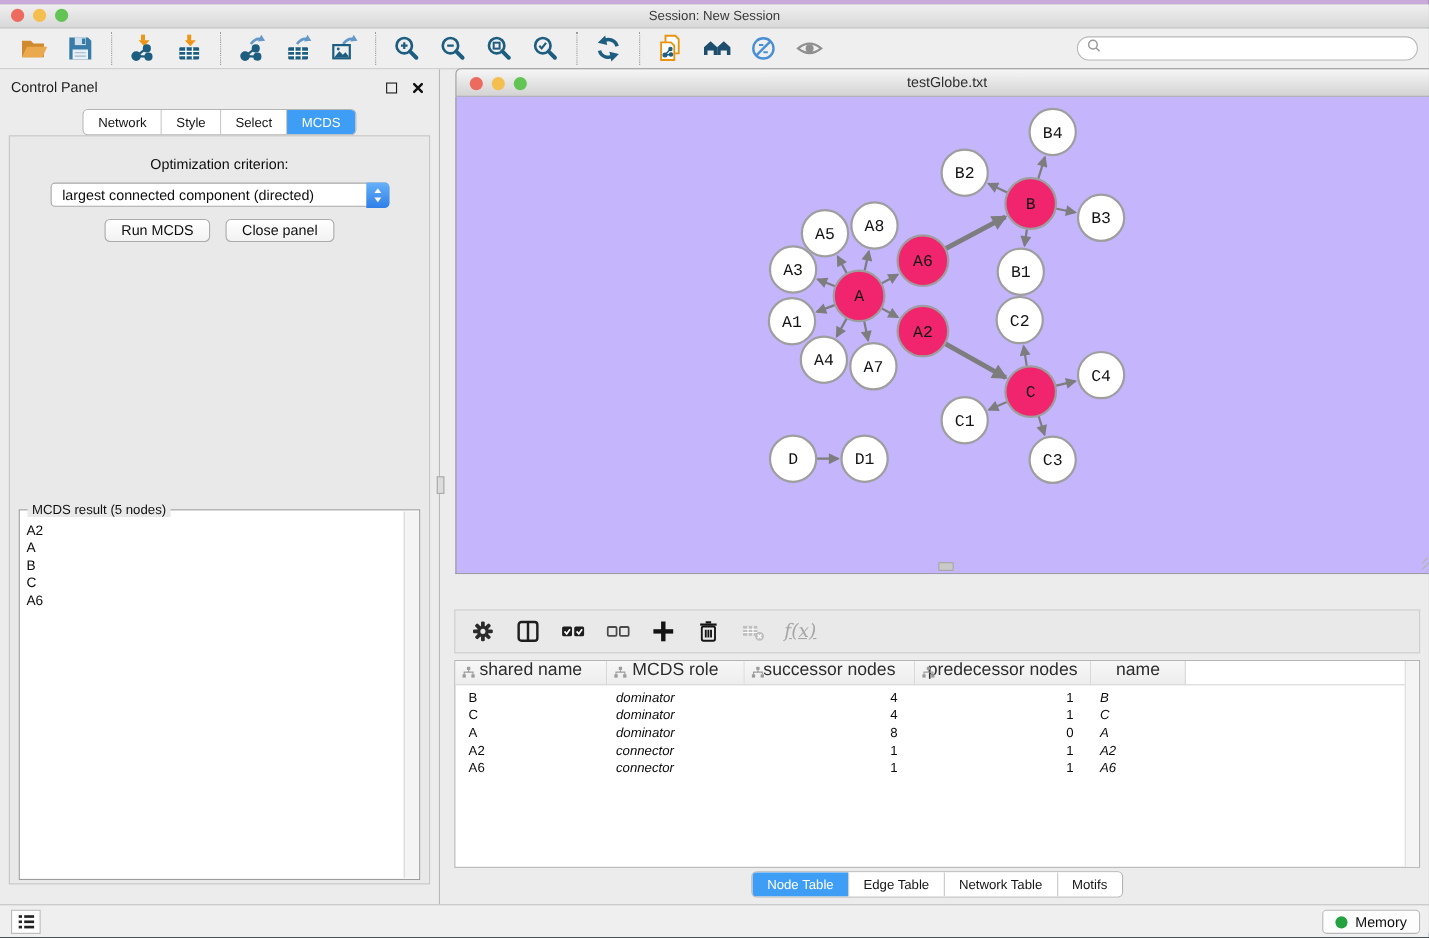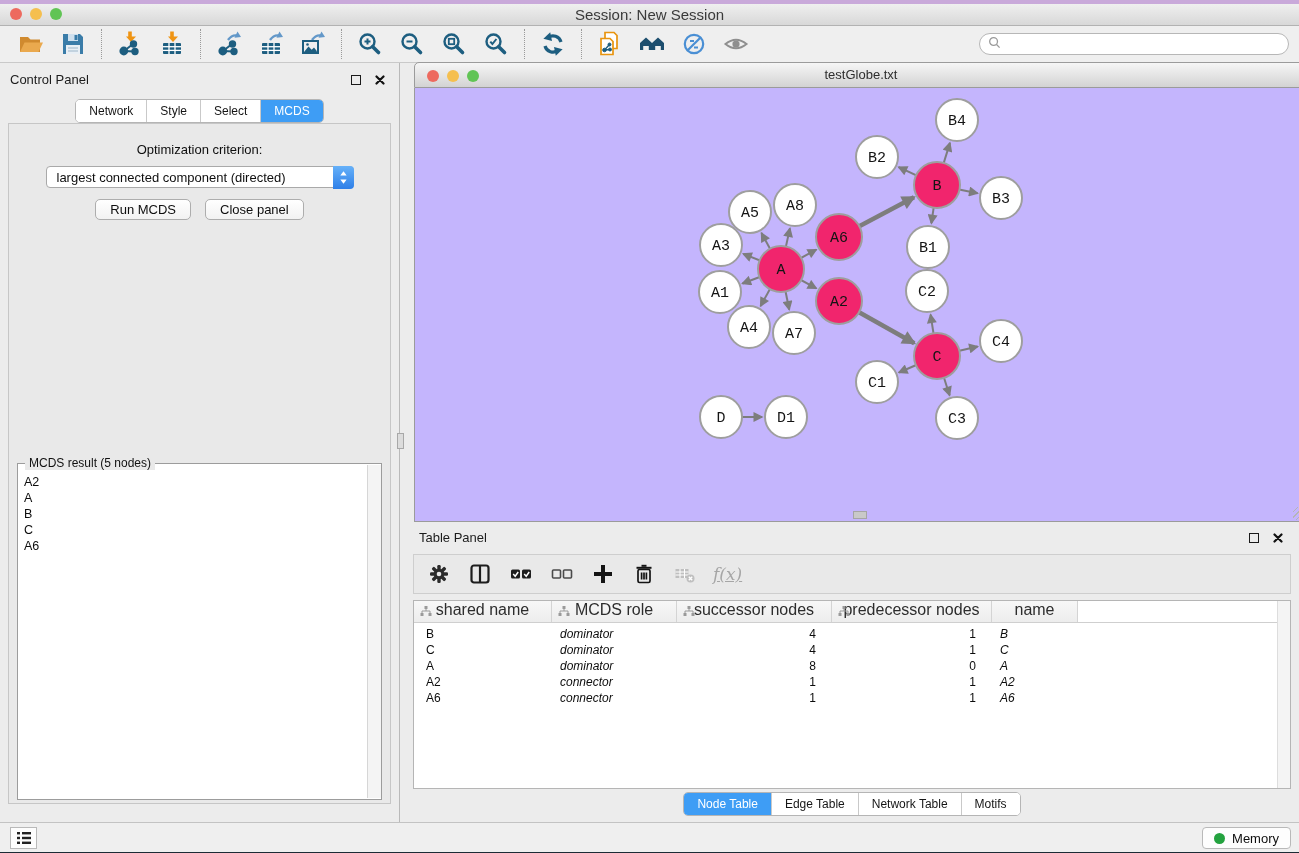--- a/index.html
+++ b/index.html
@@ -9,21 +9,21 @@
   .strip-top{position:absolute;left:0;top:0;width:1299px;height:4px;background:#c9a9da;}
   .strip-bottom{position:absolute;left:0;top:848px;width:1299px;height:5px;background:#1c2b35;}
   #app{position:absolute;top:4px;left:0;width:1299px;height:844px;background:#ececec;}
 
   
   .titlebar{position:absolute;top:0;left:0;right:0;height:21px;
             background:linear-gradient(#efefef,#d8d8d8);border-bottom:1px solid #b2b2b2;}
   .tl-group{position:absolute;left:10px;top:4px;display:flex;gap:8px;}
   .tl{width:12px;height:12px;border-radius:50%;}
   .tl.red{background:#ed6a5f;}.tl.yellow{background:#f5bf4f;}.tl.green{background:#61c455;}
-  .titlebar .title{text-align:center;line-height:21px;font-size:15px;color:#3a3a3a;}
+  .titlebar .title{text-align:center;line-height:21px;font-size:12px;color:#3a3a3a;}
 
   
   .main-toolbar{position:absolute;top:22px;left:0;right:0;height:37px;background:#efefef;
                 border-bottom:1px solid #c9c9c9;display:flex;align-items:center;padding:0 10px;box-sizing:border-box;}
   .tb-btn{width:42px;height:32px;display:flex;align-items:center;justify-content:center;background:none;border:none;padding:0;}
   .tb-sep{width:0;height:30px;border-left:1px dotted #9a9a9a;margin:0 7px;}
   .g26{width:26px;height:26px;display:block;}
   .g22{width:22px;height:22px;display:block;}
   .search-field{margin-left:auto;width:292px;height:20px;border:1px solid #b7b7b7;border-radius:11px;
                 background:#fff;display:flex;align-items:center;padding:0 8px;gap:5px;}
@@ -509,33 +509,20 @@
             <circle cx="542" cy="330" r="21" fill="#ffffff" stroke="#9e9e9e" stroke-width="2"></circle>
             <text x="542" y="330" dy="5" text-anchor="middle" font-size="15" fill="#141414">C3</text>
           </g>
         </svg>
       <div class="h-thumb"></div>
       <div class="nw-grip"></div>
     </div>
   </div>
 
   <div class="table-panel">
-    <div class="tp-header">
-      <span class="tp-title">Table Panel</span>
-      <span class="win-btns">
-        <button class="tb-btn" style="width:14px;height:14px">
-            <span class="wb-float"></span>
-          </button>
-        <button class="tb-btn" style="width:14px;height:14px">
-            <svg width="10" height="10" viewBox="0 0 10 10">
-              <path d="M1.5 1.5 L8.5 8.5 M8.5 1.5 L1.5 8.5" stroke="#111" stroke-width="2.2" stroke-linecap="round"></path>
-            </svg>
-          </button>
-      </span>
-    </div>
     <div class="tp-toolbar" id="tp-toolbar">
         <button class="tp-btn">
           <span>
             <svg viewBox="0 0 22 22" class="g22">
               <g fill="#2b2b2b">
                 <rect x="9.3" y="2" width="3.4" height="18" rx="1.2"></rect>
                 <rect x="9.3" y="2" width="3.4" height="18" rx="1.2" transform="rotate(45 11 11)"></rect>
                 <rect x="9.3" y="2" width="3.4" height="18" rx="1.2" transform="rotate(90 11 11)"></rect>
                 <rect x="9.3" y="2" width="3.4" height="18" rx="1.2" transform="rotate(135 11 11)"></rect>
                 <circle cx="11" cy="11" r="5.2"></circle>

